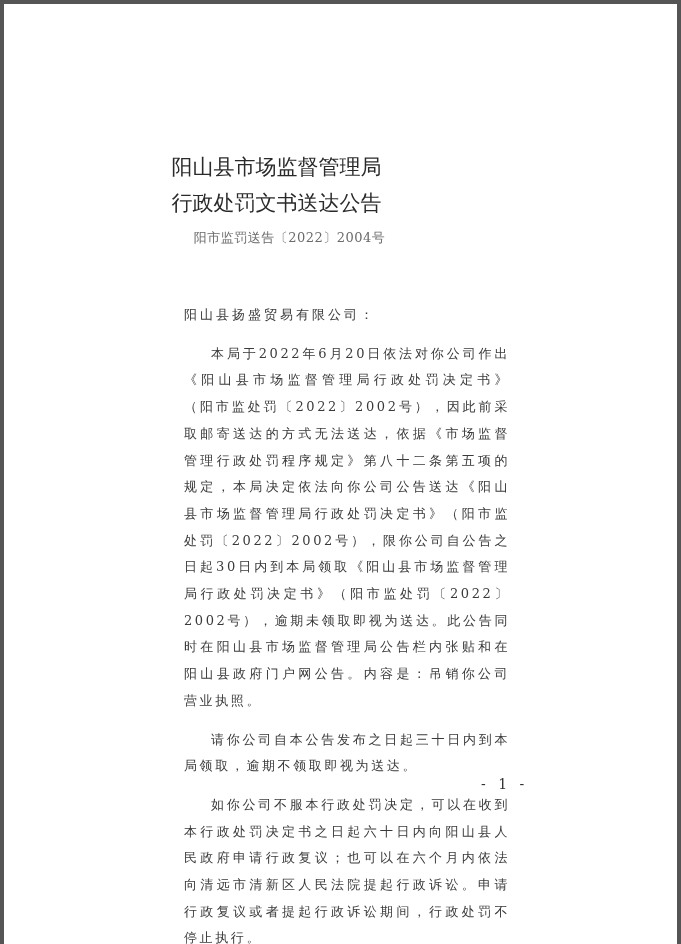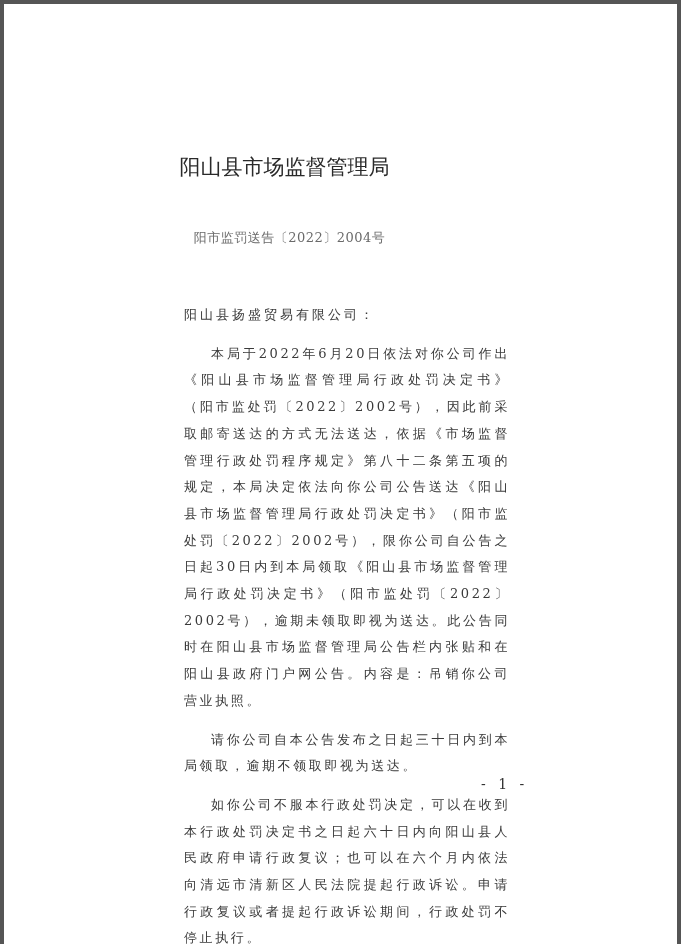--- a/index.html
+++ b/index.html
@@ -7,21 +7,21 @@
     width: 681px; height: 944px; overflow: hidden;
     background: #555555;
     position: relative;
     font-family: "DejaVu Serif", "Liberation Serif", serif;
   }
   .page {
     position: absolute; left: 4px; top: 4px; width: 673px; height: 944px;
     background: #ffffff;
   }
   .title {
-    position: absolute; left: 8px; width: 545px; text-align: center;
+    position: absolute; left: 0; width: 545px; text-align: center;
     color: #2a2a2a; font-family: "DejaVu Sans", "Liberation Sans", sans-serif;
     font-size: 21px; letter-spacing: 0px; font-weight: normal;
   }
   .t1 { top: 149px; }
   .t2 { top: 185px; }
   .docno {
     position: absolute; left: 0; width: 571px; text-align: center; top: 225px;
     font-size: 13px; color: #6a6a6a; letter-spacing: 0.5px;
   }
   .body-text {
@@ -36,20 +36,21 @@
   .page-number {
     position: absolute; left: 477px; top: 772px;
     font-size: 14px; color: #333333; letter-spacing: 4px;
   }
 </style>
 </head>
 <body>
 
 <div class="page">
   <div class="title t1">阳山县市场监督管理局</div>
+  <div class="title t2">行政处罚文书送达公告</div>
   <div class="docno">阳市监罚送告〔2022〕2004号</div>
 
   <div class="body-text">
     <p class="salutation">阳山县扬盛贸易有限公司：</p>
     <p class="indent">本局于2022年6月20日依法对你公司作出《阳山县市场监督管理局行政处罚决定书》（阳市监处罚〔2022〕2002号），因此前采取邮寄送达的方式无法送达，依据《市场监督管理行政处罚程序规定》第八十二条第五项的规定，本局决定依法向你公司公告送达《阳山县市场监督管理局行政处罚决定书》（阳市监处罚〔2022〕2002号），限你公司自公告之日起30日内到本局领取《阳山县市场监督管理局行政处罚决定书》（阳市监处罚〔2022〕2002号），逾期未领取即视为送达。此公告同时在阳山县市场监督管理局公告栏内张贴和在阳山县政府门户网公告。内容是：吊销你公司营业执照。</p>
     <p class="indent gap">请你公司自本公告发布之日起三十日内到本局领取，逾期不领取即视为送达。</p>
     <p class="indent gap">如你公司不服本行政处罚决定，可以在收到本行政处罚决定书之日起六十日内向阳山县人民政府申请行政复议；也可以在六个月内依法向清远市清新区人民法院提起行政诉讼。申请行政复议或者提起行政诉讼期间，行政处罚不停止执行。</p>
   </div>
 
   <div class="page-number">- 1 -</div>

